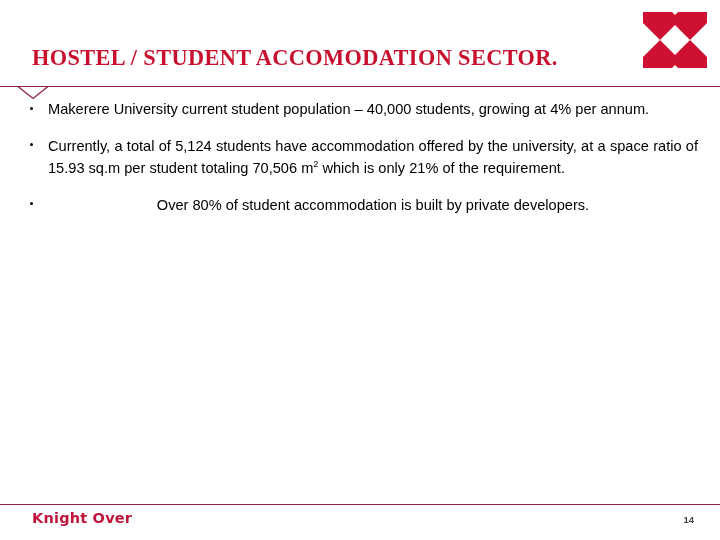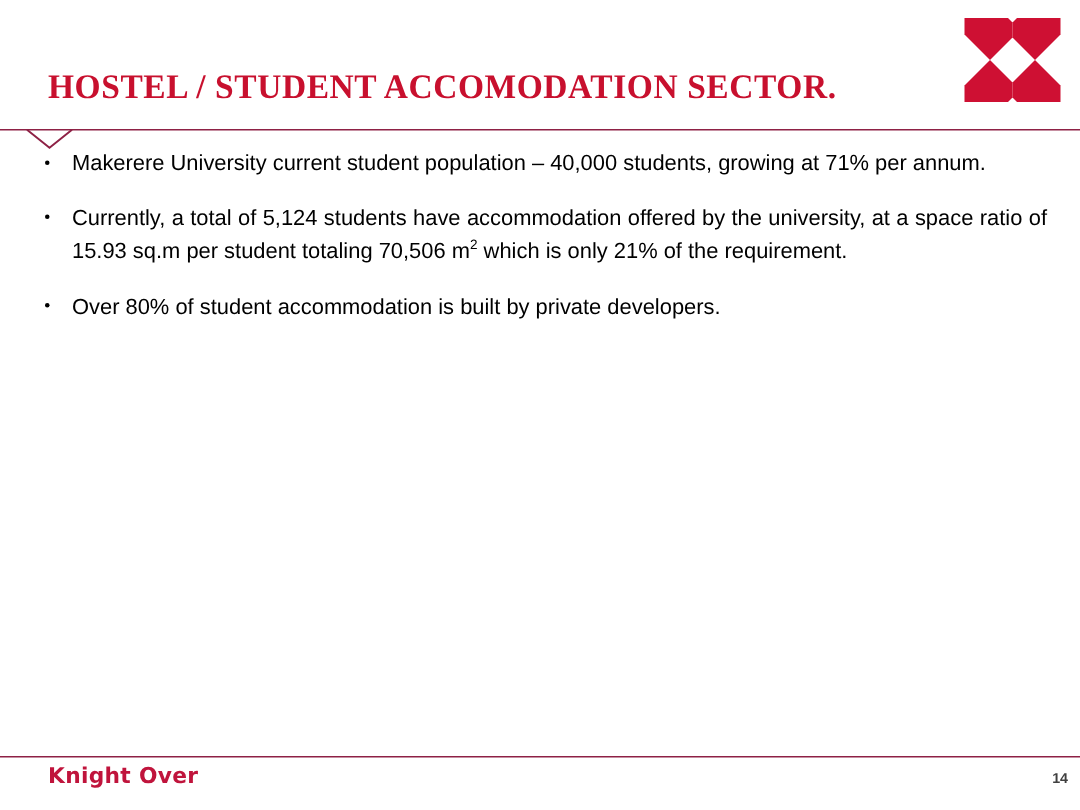--- a/index.html
+++ b/index.html
@@ -99,21 +99,21 @@
     top: 0.52em;
     width: 3px;
     height: 3px;
     background: #000000;
     border-radius: 50%;
   }
 
   
   .bullet .txt { display: block; }
 
-  .bullet.nojustify { text-align: left; }
+  .bullet.nojustify { text-align: center; }
 
   sup {
     font-size: 0.62em;
     vertical-align: super;
     line-height: 0;
   }
 
   
   .footer-rule {
     position: absolute;
@@ -129,21 +129,21 @@
     top: 511px;
     font-family: "DejaVu Sans", sans-serif;
     font-size: 14.5px;
     font-weight: 700;
     letter-spacing: 0.2px;
     color: #C0143C;
     line-height: 1;
   }
   .page-number {
     position: absolute;
-    right: 8px;
+    right: 26px;
     top: 515px;
     font-size: 9.5px;
     font-weight: 700;
     color: #404040;
     line-height: 1;
     text-align: right;
   }
 </style>
 </head>
 <body>
@@ -173,21 +173,21 @@
       <svg viewBox="0 0 34 14" xmlns="http://www.w3.org/2000/svg" aria-hidden="true">
         <path d="M2 0.5 L17 12.5 L32 0.5" fill="none" stroke="#8E2145" stroke-width="1.3"></path>
       </svg>
     </div>
   </div>
 
   <div class="content">
 
     <div class="bullet">
       <span class="dot"></span>
-      <span class="txt">Makerere University current student population – 40,000 students, growing at 71% per annum.</span>
+      <span class="txt">Makerere University current student population – 40,000 students, growing at 4% per annum.</span>
     </div>
 
     <div class="bullet">
       <span class="dot"></span>
       <span class="txt"><span>Currently, a total of 5,124 students have accommodation offered by the university, at a space ratio of 15.93 sq.m per student totaling 70,506 m</span><sup>2</sup><span> which is only 21% of the requirement.</span></span>
     </div>
 
     <div class="bullet nojustify">
       <span class="dot"></span>
       <span class="txt">Over 80% of student accommodation is built by private developers.</span>

